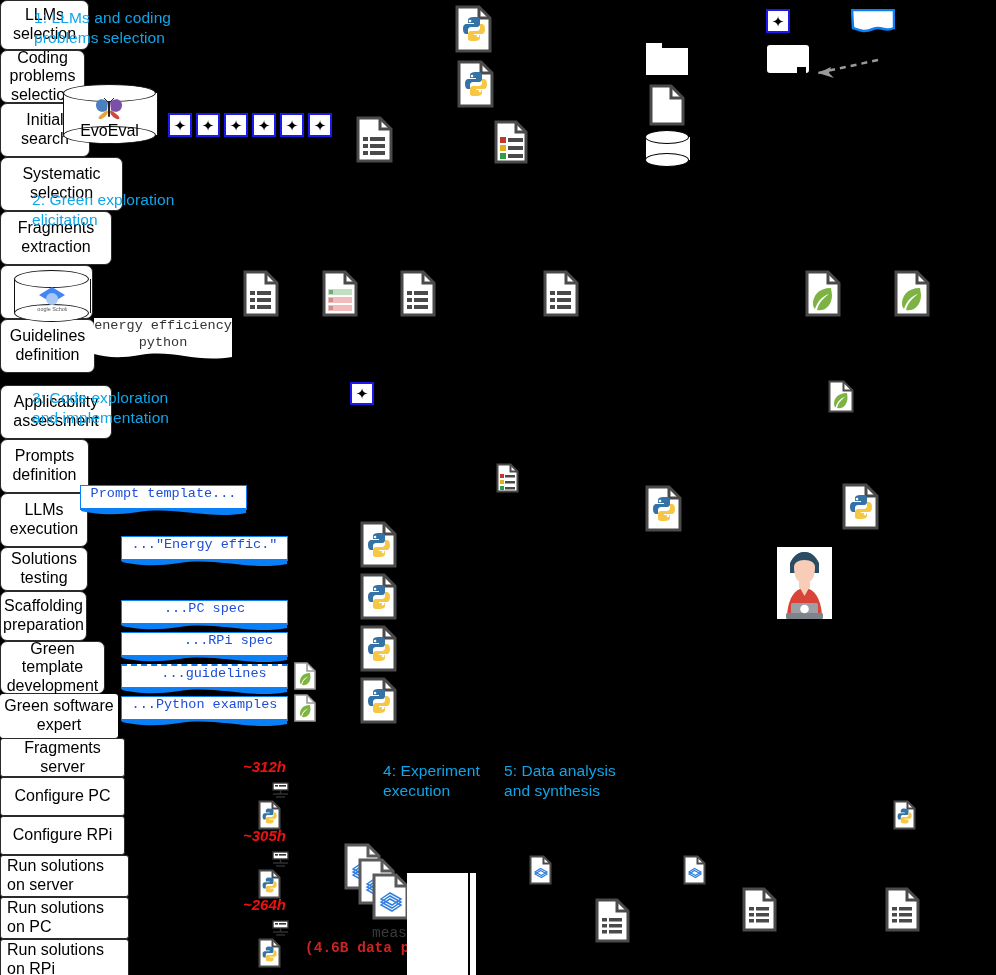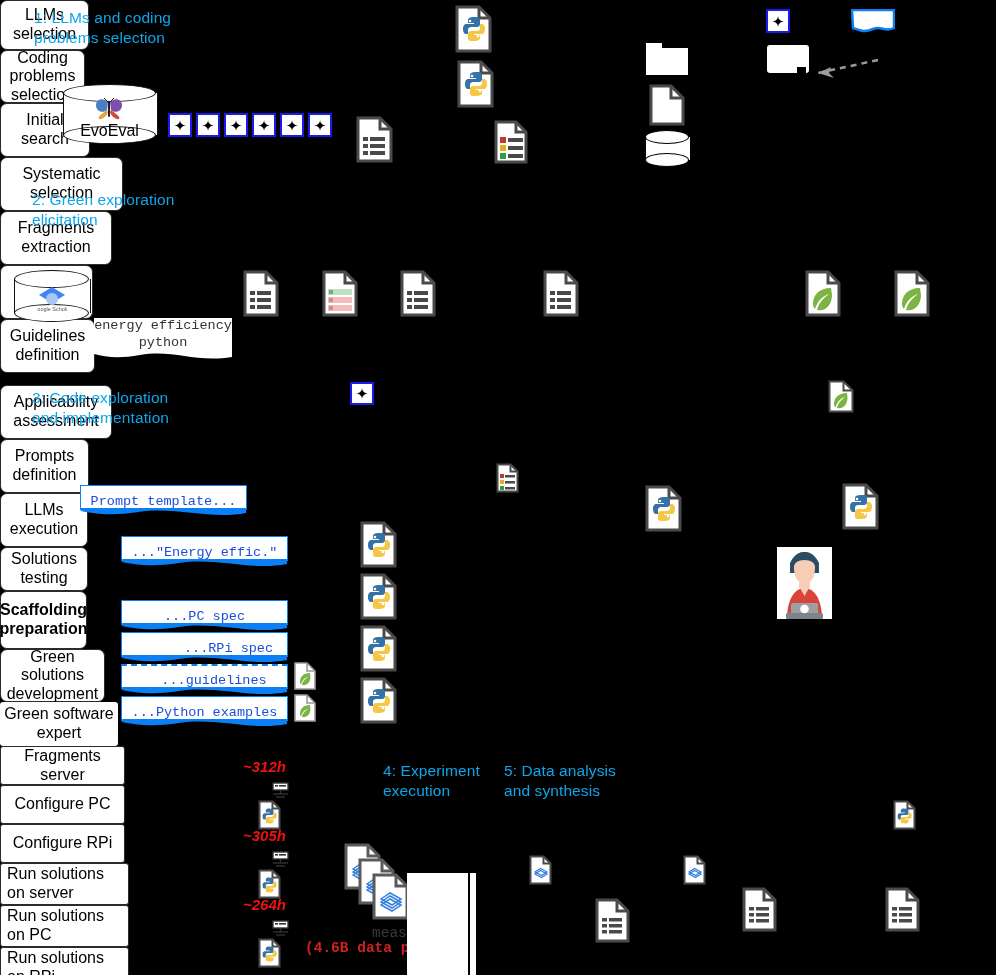--- a/index.html
+++ b/index.html
@@ -23,21 +23,21 @@
     text-align:center;font-size:16px;line-height:1.16;
     box-shadow:1px 1px 0 rgba(0,0,0,0.35);
     padding:2px 4px;box-sizing:border-box;
   }
   .act.sq{border-radius:3px;}
 
   
   .note{
     position:absolute;background:#ffffff;color:#333;
     font-family:"Liberation Mono",monospace;font-size:13.5px;
-    display:flex;align-items:flex-end;justify-content:center;text-align:center;
+    display:flex;align-items:flex-start;justify-content:center;text-align:center;
     box-sizing:border-box;
   }
   .note .wave{position:absolute;left:0;bottom:-9px;width:100%;height:10px;}
   .note.blue{color:#1d4ed8;border:1.5px solid #0b7ff5;}
   .note.blue.dashedtop{border-top:2px dashed #0b7ff5;padding-left:19px;}
 
   
   .cyl{position:absolute;}
   .cyl .body{position:absolute;left:0;top:9px;width:100%;height:calc(100% - 18px);
        background:#fff;border-left:1.6px solid #111;border-right:1.6px solid #111;}
@@ -358,28 +358,28 @@
       <path d="M14.5 1.5 v7 h7" fill="none" stroke="#4a4a4a" stroke-width="2"></path>
       <rect x="4" y="11" width="4" height="4" fill="#c0392b"></rect>
         <rect x="9" y="12" width="10" height="2.5" fill="#4a4a4a"></rect>
       <rect x="4" y="17" width="4" height="4" fill="#e0b020"></rect>
         <rect x="9" y="18" width="10" height="2.5" fill="#4a4a4a"></rect>
       <rect x="4" y="23" width="4" height="4" fill="#2f9e44"></rect>
         <rect x="9" y="24" width="10" height="2.5" fill="#4a4a4a"></rect>
     </svg>
   </div>
 
-  <div class="act" style="left:570px;top:392px;width:87px;height:58px;font-weight:bold;">
+  <div class="act" style="left:570px;top:392px;width:87px;height:50px;">
     <span style="white-space:pre-line">Scaffolding
 preparation</span>
     </div>
 
   <div class="act" style="left:753px;top:391px;width:105px;height:53px;">
     <span style="white-space:pre-line">Green
-solutions
+template
 development</span>
     </div>
   <div class="fileic" style="left:828px;top:380px;width:26px;height:33px;">
     <svg viewBox="0 0 26 33">
       <path d="M1.5 1.5 h14 l9 9 v21 h-23 z" fill="#fff" stroke="#4a4a4a" stroke-width="2"></path>
       <path d="M15.5 1.5 v9 h9" fill="none" stroke="#4a4a4a" stroke-width="2"></path>
       <path d="M19 13 C10 13 6 18 6 24 C6 25.5 7 27 7.5 27.5 C9.5 21 13 18 17.5 16.5 C14 19.5 10.5 22 9 28 C15 29.5 19.5 24.5 19.5 17.5 Z" fill="#7cb342"></path>
     </svg>
   </div>
 

